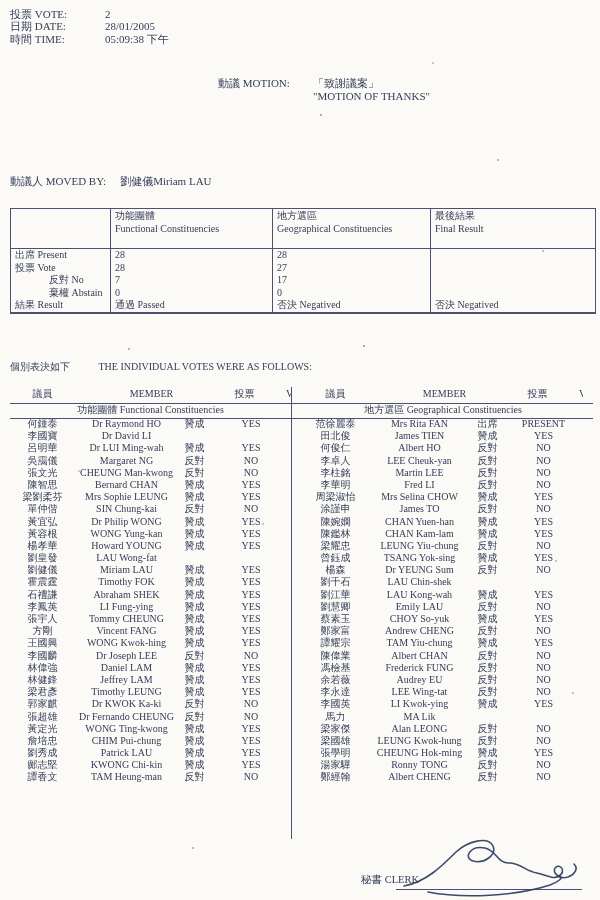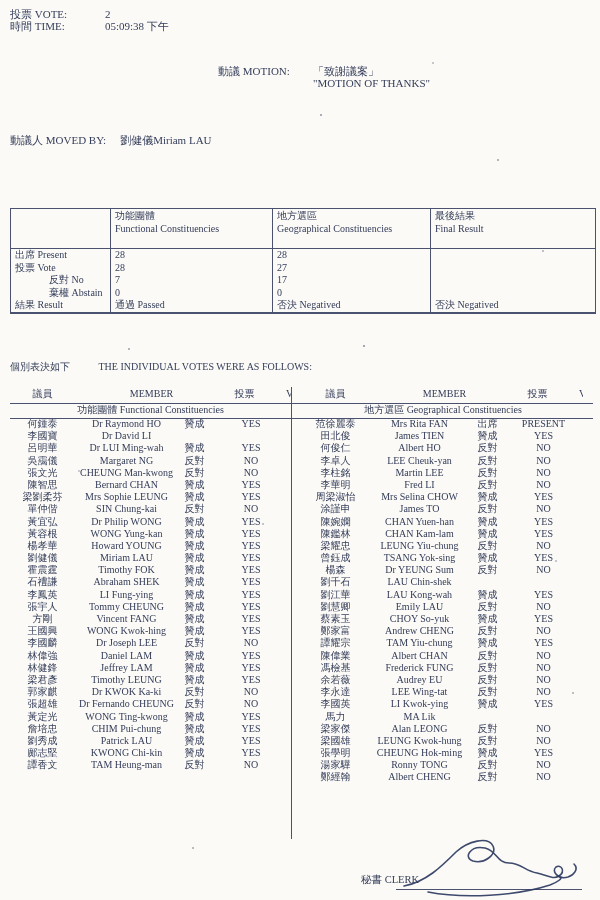--- a/index.html
+++ b/index.html
@@ -18,21 +18,21 @@
     overflow:hidden;
     margin:0 auto;
   }
   
   .meta{position:absolute;left:10px;top:8px;width:420px;font-size:11px;}
   .mrow{display:flex;height:12.4px;line-height:12.4px;}
   .mlabel{width:95px;flex:none;white-space:nowrap;}
   .mvalue{white-space:nowrap;}
   .motion-row{margin-top:32px;height:auto;justify-content:flex-end;}
   .motion-val div{height:12.4px;line-height:12.4px;}
-  .movedby-row{margin-top:44px;}
+  .movedby-row{margin-top:73px;}
   .movedby-row .mlabel{width:auto;margin-right:14px;}
   
   table.sumtable{
     position:absolute;left:10px;top:208px;width:585px;
     border-collapse:collapse;table-layout:fixed;
     font-size:10px;color:var(--ink);
     border:1.5px solid var(--line);
     border-bottom-width:2.5px;
   }
   .sumtable th,.sumtable td{
@@ -83,20 +83,24 @@
 <div class="page">
 
   <div class="specks"></div>
 
   <div class="meta">
     <div class="mrow">
       <span class="mlabel">投票 VOTE:</span>
       <span class="mvalue">2</span>
     </div>
     <div class="mrow">
+      <span class="mlabel">日期 DATE:</span>
+      <span class="mvalue">28/01/2005</span>
+    </div>
+    <div class="mrow">
       <span class="mlabel">時間 TIME:</span>
       <span class="mvalue">05:09:38 下午</span>
     </div>
     <div class="mrow motion-row">
       <span class="mlabel">動議 MOTION:</span>
       <span class="mvalue motion-val">
         <div>「致謝議案」</div>
         <div>"MOTION OF THANKS"</div>
       </span>
     </div>
@@ -247,20 +251,26 @@
             <span class="c-vc">贊成</span>
             <span class="c-ve">YES</span>
           </div>
           <div class="vrow">
             <span class="c-cn">楊孝華</span>
             <span class="c-en">Howard YOUNG</span>
             <span class="c-vc">贊成</span>
             <span class="c-ve">YES</span>
           </div>
           <div class="vrow">
+            <span class="c-cn">劉皇發</span>
+            <span class="c-en">LAU Wong-fat</span>
+            <span class="c-vc"></span>
+            <span class="c-ve"></span>
+          </div>
+          <div class="vrow">
             <span class="c-cn">劉健儀</span>
             <span class="c-en">Miriam LAU</span>
             <span class="c-vc">贊成</span>
             <span class="c-ve">YES</span>
           </div>
           <div class="vrow">
             <span class="c-cn">霍震霆</span>
             <span class="c-en">Timothy FOK</span>
             <span class="c-vc">贊成</span>
             <span class="c-ve">YES</span>

